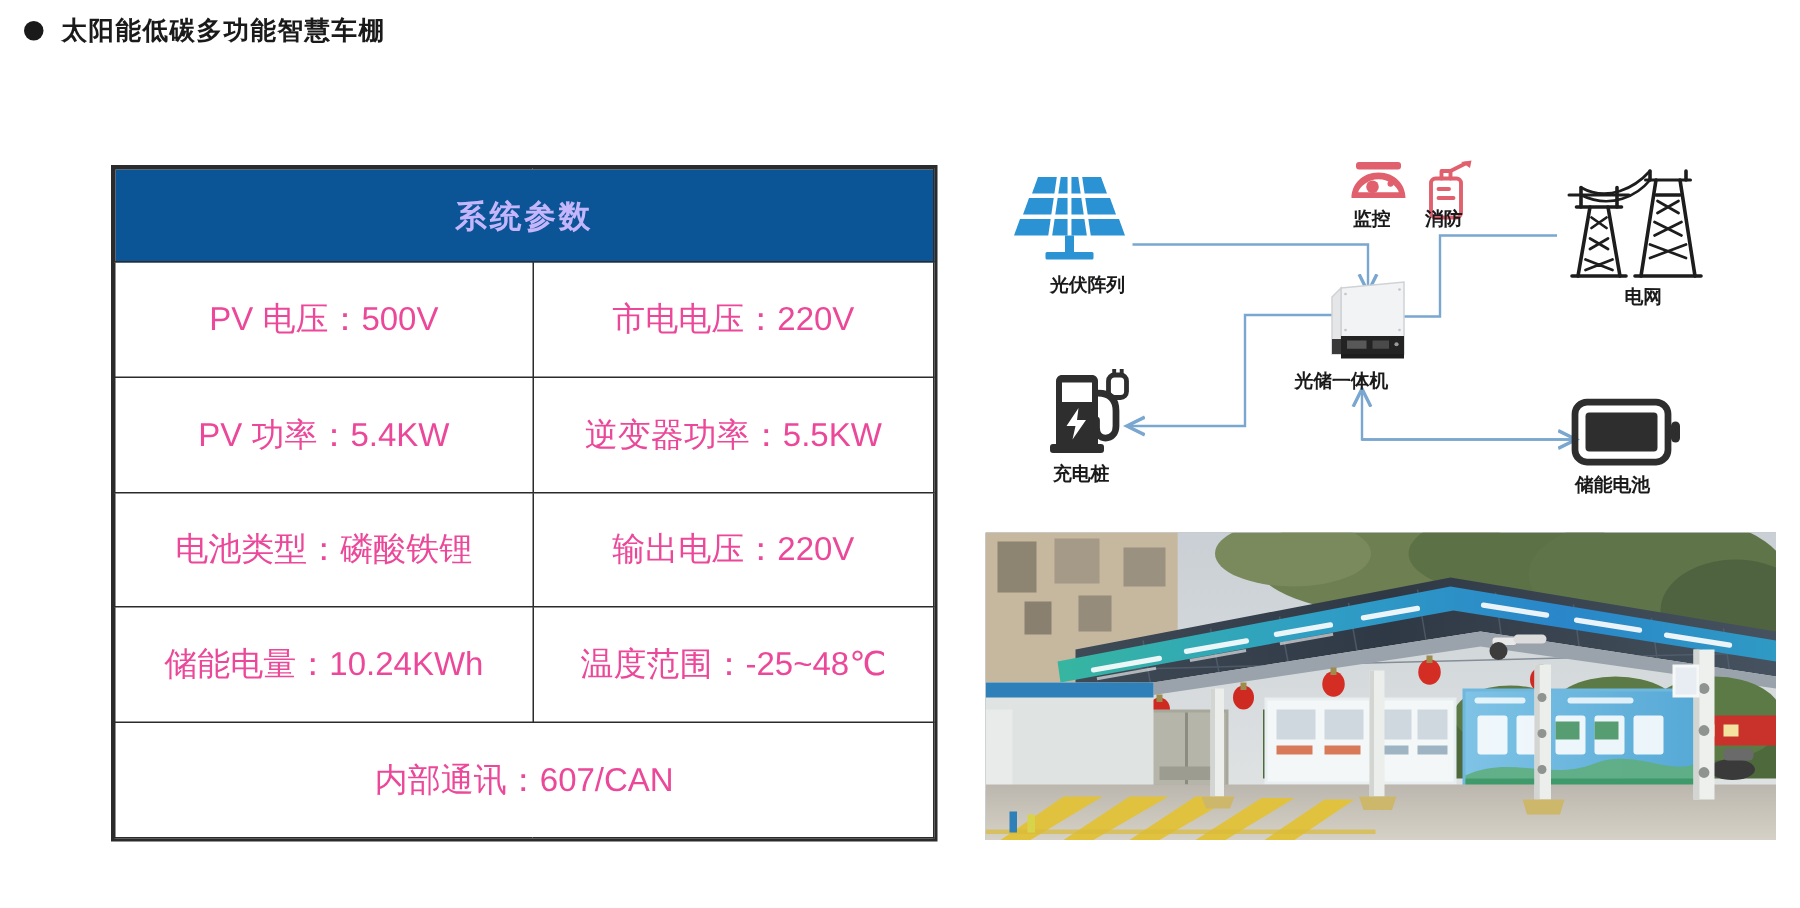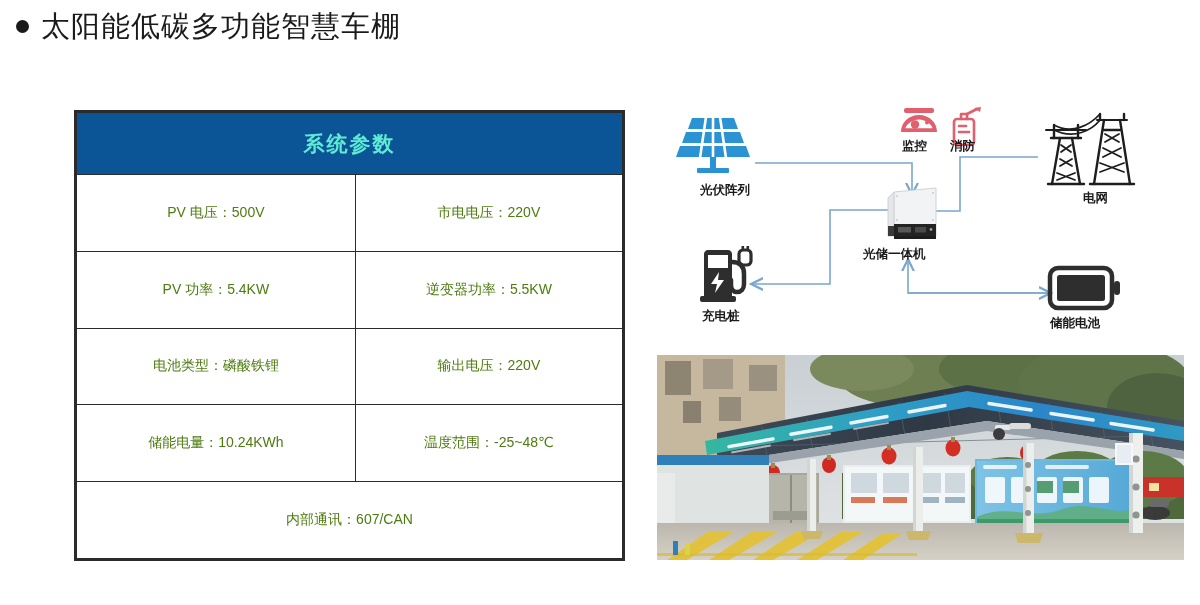--- a/index.html
+++ b/index.html
@@ -14,41 +14,41 @@
   
   .title-row {
     position: absolute; left: 16px; top: 12px;
     display: flex; align-items: center; gap: 12px;
   }
   .bullet {
     width: 13px; height: 13px; border-radius: 50%;
     background: #1a1a1a; display: block; flex: 0 0 auto;
   }
   .title-text {
-    font-size: 29px; font-weight: normal; color: #1a1a1a;
+    font-size: 17px; font-weight: bold; color: #1a1a1a;
     letter-spacing: 1px; line-height: 1;
   }
 
   
   .spec-table {
     position: absolute; left: 74px; top: 110px;
     width: 551px; height: 451px;
     border: 2px solid #2b2b2b;
     border-collapse: collapse;
     background: #fff;
   }
   .spec-table table { width: 100%; height: 100%; border-collapse: collapse; }
   .spec-table th, .spec-table td {
     border: 1.5px solid #2b2b2b;
     text-align: center; vertical-align: middle;
-    font-size: 14px; color: #4d7c0f;
+    font-size: 22px; color: #ec4899;
     font-family: "Liberation Sans", "DejaVu Sans", sans-serif;
   }
   .spec-table th {
-    background: #0b5496; color: #5eead4;
+    background: #0b5496; color: #c4b5fd;
     font-size: 21px; font-weight: bold;
     height: 62px; letter-spacing: 2px;
   }
   .spec-table td { height: 65px; }
   .spec-table td.full { }
 
   
   .diagram { position: absolute; left: 650px; top: 100px; width: 540px; height: 245px; }
   .diagram svg { display: block; }
   .node-label {

